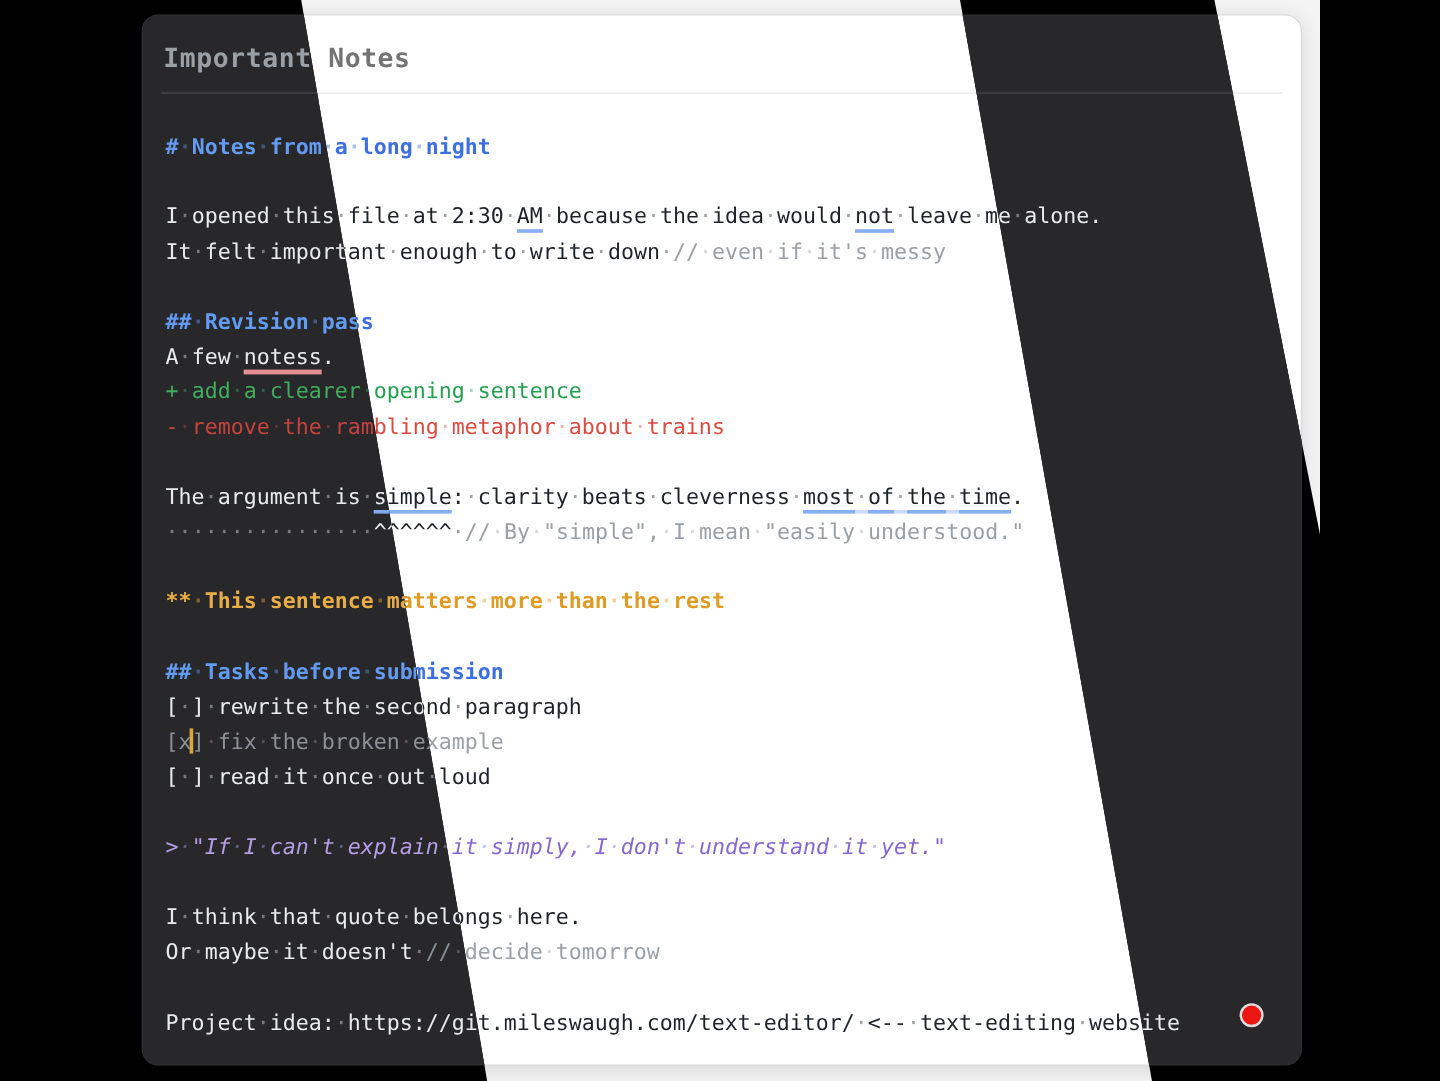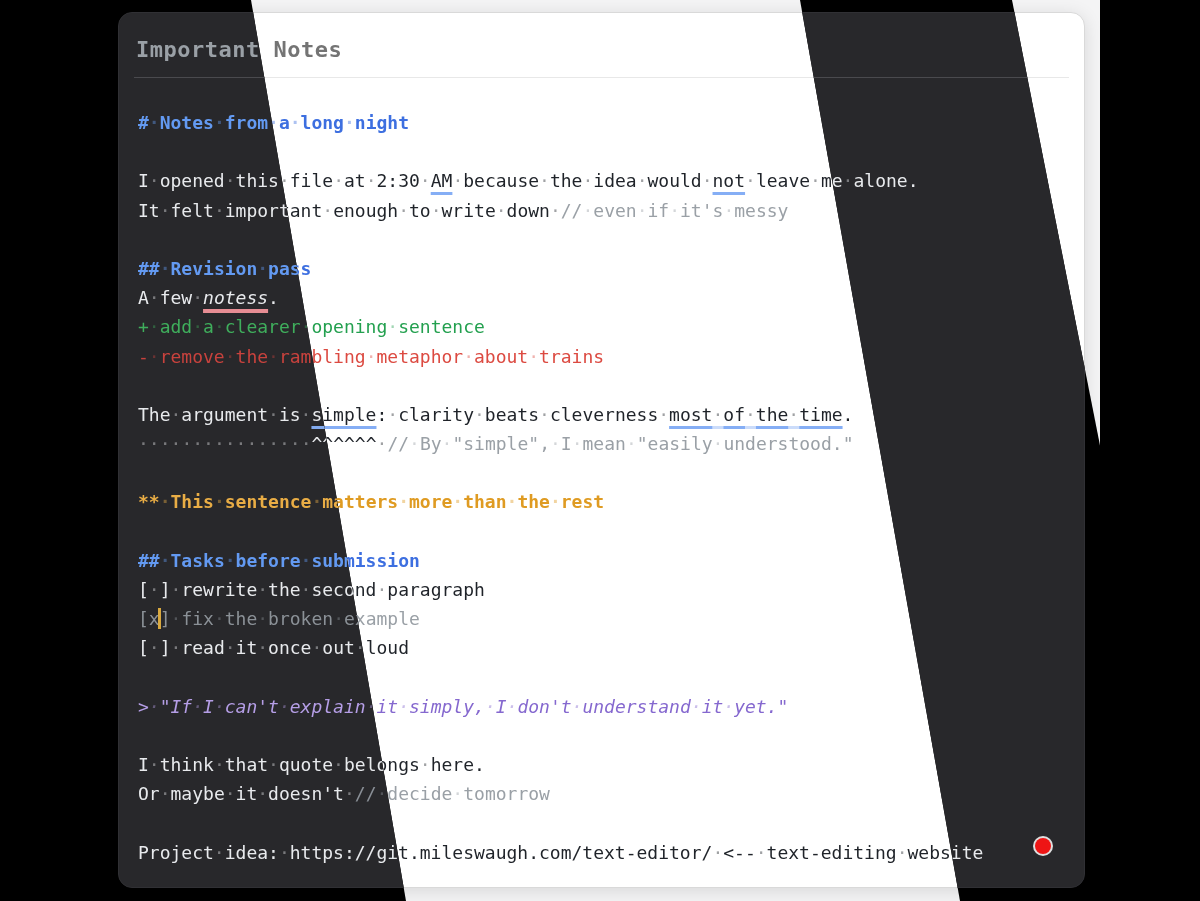--- a/index.html
+++ b/index.html
@@ -36,21 +36,21 @@
   .seg.heading{color:var(--heading);font-weight:bold;}
   .seg.comment{color:var(--comment);}
   .seg.addition{color:var(--green);}
   .seg.deletion{color:var(--red);}
   .seg.emphasis{color:var(--orange);font-weight:bold;}
   .seg.quote{color:var(--purple);font-style:italic;}
   .seg.done{color:var(--done);}
   .seg.underline-blue{text-decoration:underline;text-decoration-color:var(--ublue);
     text-decoration-thickness:3px;text-underline-offset:5px;}
   .seg.misspelled{text-decoration:underline;text-decoration-color:var(--ured);
-    text-decoration-thickness:3.5px;text-underline-offset:5px;font-style:italic;}
+    text-decoration-thickness:3.5px;text-underline-offset:5px;}
   .ws{opacity:0.42;}
   .caret{display:inline-block;width:2.5px;height:21px;background:var(--caret);
          vertical-align:-4px;margin:0 -1.25px;}
   #rec-dot{position:absolute;left:1035px;top:838px;width:16px;height:16px;border-radius:50%;
            background:#ee1515;box-shadow:0 0 0 2px rgba(255,255,255,0.85);z-index:10;}
 </style>
 </head>
 <body>
 
 <div class="canvas">

